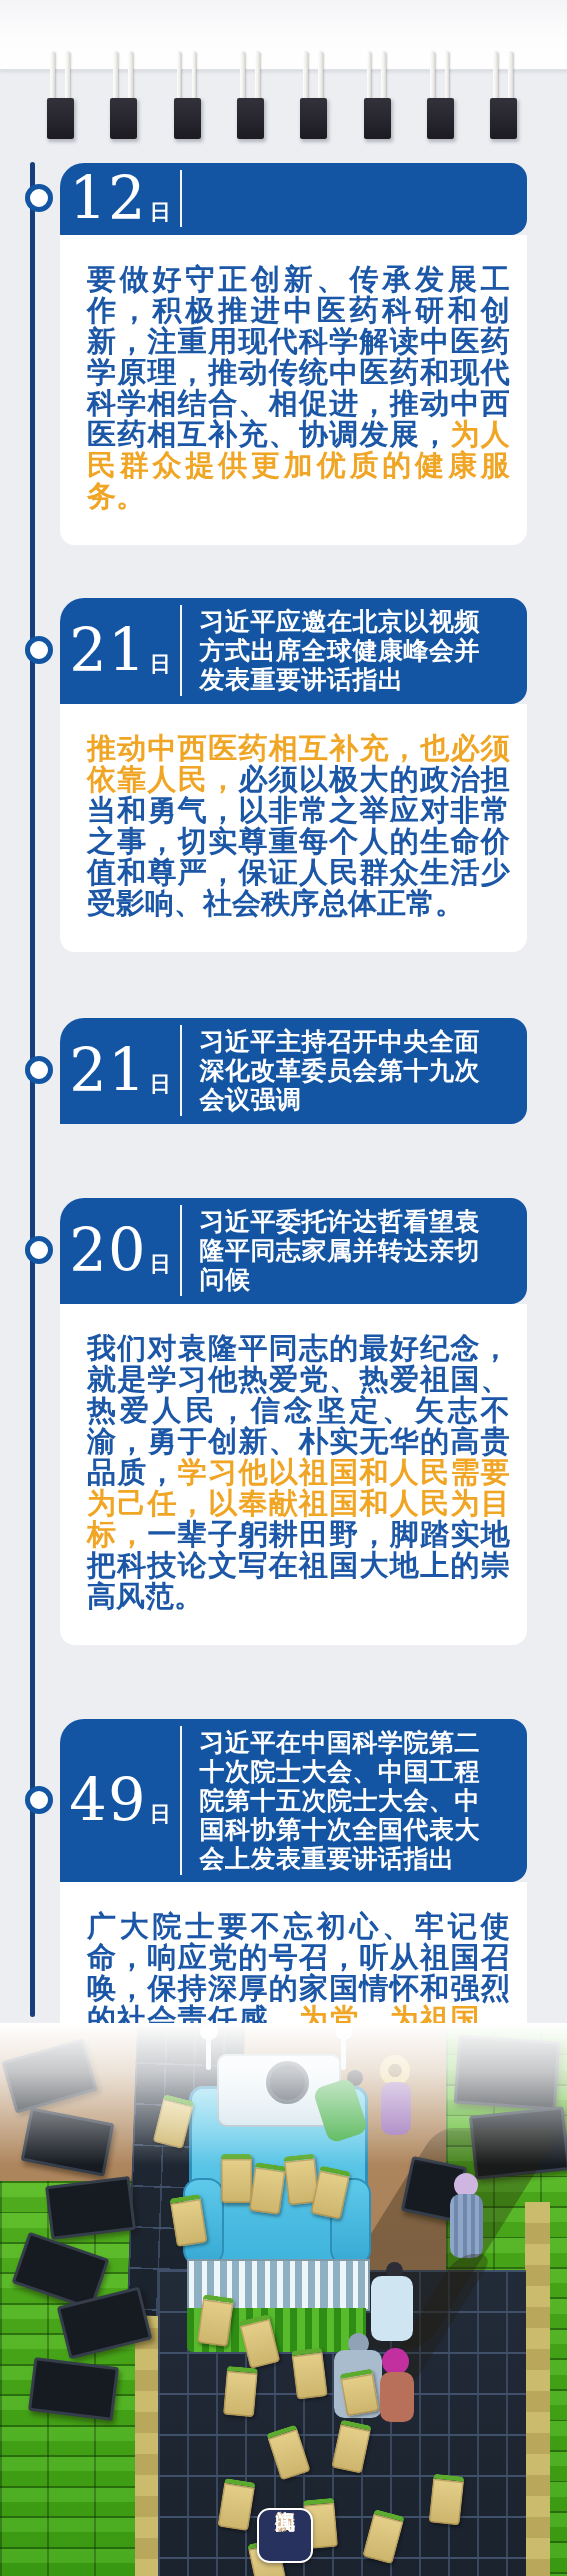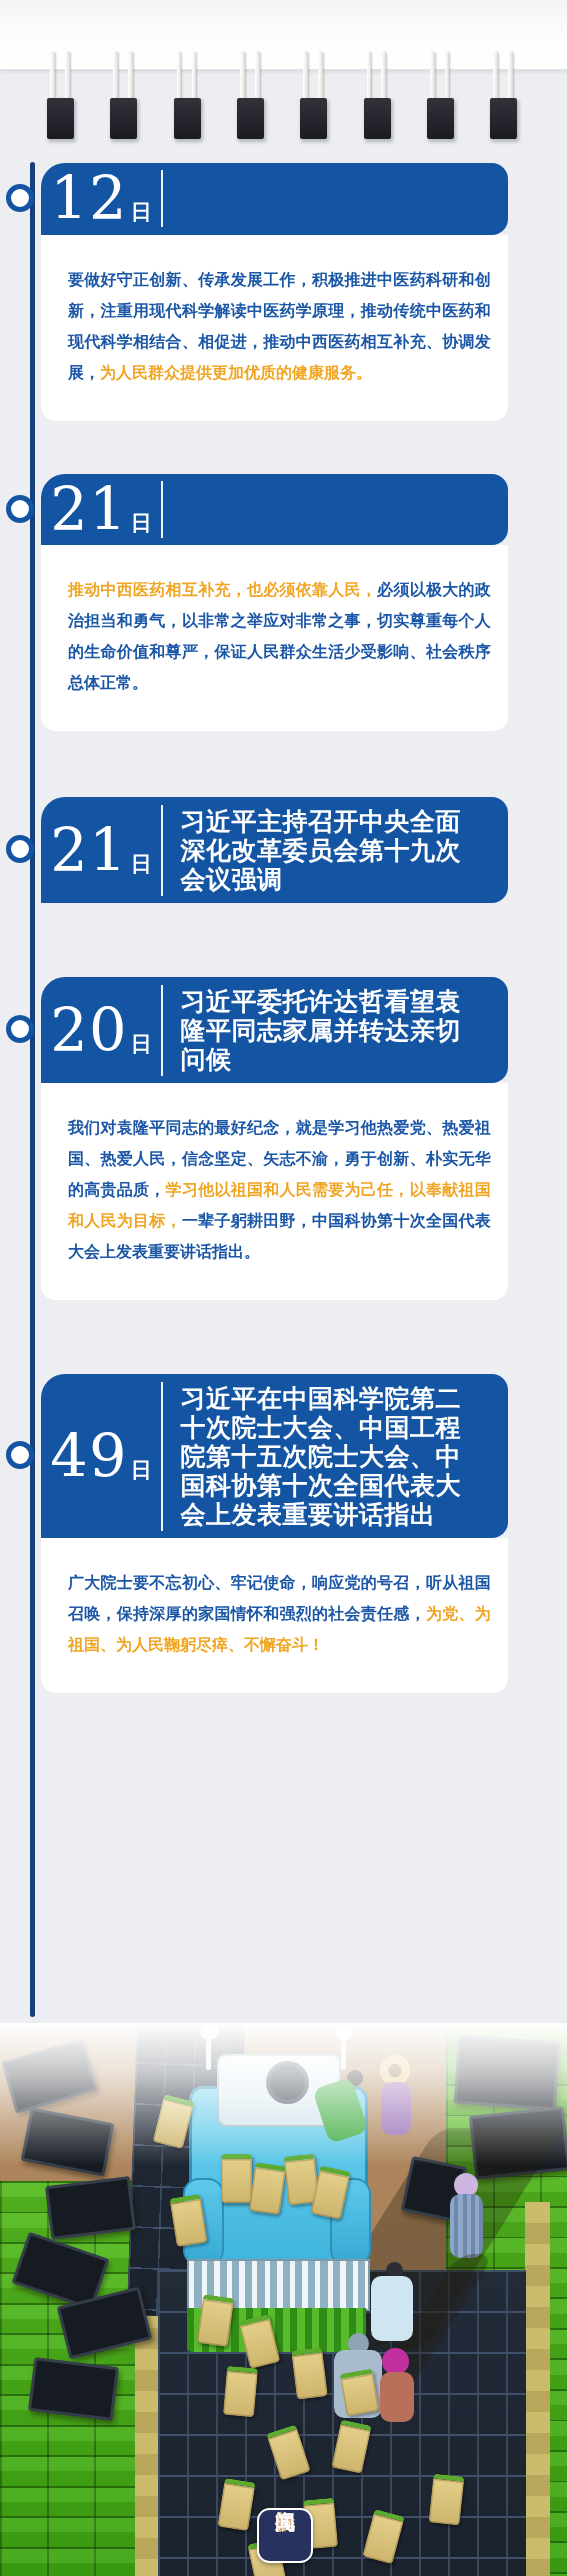--- a/index.html
+++ b/index.html
@@ -11,41 +11,41 @@
     background:linear-gradient(#f4f4f6 0%,#fdfdfe 55%,#ffffff 100%);
     border-bottom:0.5px solid #e0e2e8;box-shadow:0 1.6px 3.2px rgba(40,50,70,.10);}
   .clips{position:absolute;left:46px;top:0;width:475px;height:142px;display:flex;justify-content:space-between;}
   .clip{position:relative;width:32px;height:142px;}
   .clip .pin{position:absolute;top:51px;width:4.7px;height:54px;background:linear-gradient(to right,#ffffff,#efeeea 60%,#d8d6d0);border-radius:2.6px 2.6px 1.1px 1.1px;box-shadow:1.1px 1.1px 1.6px rgba(60,60,70,.25);}
   .clip .pin.l{left:4.2px;} .clip .pin.r{left:19px;}
   .clip .block{position:absolute;left:1.1px;top:98px;width:27px;height:41px;background:linear-gradient(#33313a,#1d1b22);border-radius:2.1px;box-shadow:1.6px 2.6px 3.7px rgba(50,55,70,.30);}
 
   
   .tl-line{position:absolute;left:30px;top:162px;width:5.3px;height:1855px;background:#163F7C;border-radius:3.2px;}
-  .sections{position:absolute;left:41px;top:163px;width:467px;}
+  .sections{position:absolute;left:60px;top:163px;width:467px;}
   .entry{position:relative;}
   .entry.e1{margin-bottom:53px;} .entry.e2{margin-bottom:66px;}
   .entry.e3{margin-bottom:74px;} .entry.e4{margin-bottom:74px;} .entry.e5{margin-bottom:0;}
 
   .hdr{position:relative;display:flex;align-items:center;min-height:69px;padding:6.3px 0;
     background:#1355A3;border-radius:24px 16px 16px 0;box-sizing:border-box;}
   .diamond{position:absolute;left:-12.6px;top:50%;width:17px;height:17px;margin-top:-8.4px;
     background:#1E5AA8;transform:rotate(45deg);z-index:-1;}
   .node{position:absolute;left:-35px;top:50%;width:18px;height:18px;margin-top:-14.7px;
     background:#ffffff;border:5.8px solid #1355A3;border-radius:50%;z-index:2;}
   .date{flex:0 0 120px;display:flex;justify-content:center;align-items:baseline;color:#fff;
     font-family:"DejaVu Serif","Liberation Serif",serif;}
   .date .num{font-size:59px;line-height:1;font-weight:400;letter-spacing:1.1px;}
   .date .suf{font-size:21px;font-weight:700;margin-left:3.2px;}
   .vdiv{align-self:stretch;width:1.6px;background:rgba(255,255,255,.95);margin:1.1px 0;}
   .ttl{flex:1;margin:0;padding:3.2px 22px 3.2px 18px;color:#ffffff;font-size:25px;line-height:29px;font-weight:700;letter-spacing:0.5px;}
 
   .card{background:#FFFFFF;border-radius:0 0 14.7px 14.7px;padding:29px 17.3px 33px 27px;box-sizing:border-box;}
   .body{margin:0;font-family:"DejaVu Serif","Liberation Serif",serif;font-weight:700;
-    font-size:16px;line-height:31px;color:#1B57A6;text-align:justify;}
+    font-size:29px;line-height:31px;color:#1B57A6;text-align:justify;}
   .body span[data-color="blue"]{color:#1B57A6;}
   .body span[data-color="orange"]{color:#F0A524;}
 
   
   .photo{position:absolute;left:0;top:2023px;width:568px;height:553px;overflow:hidden;
     background:linear-gradient(#b68e63,#a9815a 40%,#b08a5e);}
   .photo *{position:absolute;}
   .field{background:
     repeating-linear-gradient(to bottom,rgba(12,48,6,.5) 0 1.6px,rgba(255,255,255,.06) 1.6px 16px,rgba(0,0,0,.08) 16px 30.5px),
     repeating-linear-gradient(to right,rgba(12,48,6,.38) 0 1.6px,transparent 1.6px 47px),
@@ -153,20 +153,21 @@
 
     <section class="entry e2">
       <div class="hdr">
         <span class="diamond"></span>
         <span class="node"></span>
         <div class="date">
           <span class="num">21</span>
           <span class="suf">日</span>
         </div>
         <div class="vdiv"></div>
+        <h2 class="ttl">习近平应邀在北京以视频方式出席全球健康峰会并发表重要讲话指出</h2>
       </div>
       <div class="card">
         <p class="body"><span data-color="orange">推动中西医药相互补充，也必须依靠人民，</span><span data-color="blue">必须以极大的政治担当和勇气，以非常之举应对非常之事，切实尊重每个人的生命价值和尊严，保证人民群众生活少受影响、社会秩序总体正常。</span><span></span></p>
       </div>
     </section>
 
     <section class="entry e3">
       <div class="hdr">
         <span class="diamond"></span>
         <span class="node"></span>
@@ -184,21 +185,21 @@
         <span class="diamond"></span>
         <span class="node"></span>
         <div class="date">
           <span class="num">20</span>
           <span class="suf">日</span>
         </div>
         <div class="vdiv"></div>
         <h2 class="ttl">习近平委托许达哲看望袁隆平同志家属并转达亲切问候</h2>
       </div>
       <div class="card">
-        <p class="body"><span data-color="blue">我们对袁隆平同志的最好纪念，就是学习他热爱党、热爱祖国、热爱人民，信念坚定、矢志不渝，勇于创新、朴实无华的高贵品质，</span><span data-color="orange">学习他以祖国和人民需要为己任，以奉献祖国和人民为目标，</span><span data-color="blue">一辈子躬耕田野，中国科协第十次全国代表大会上发表重要讲话指出。</span></p>
+        <p class="body"><span data-color="blue">我们对袁隆平同志的最好纪念，就是学习他热爱党、热爱祖国、热爱人民，信念坚定、矢志不渝，勇于创新、朴实无华的高贵品质，</span><span data-color="orange">学习他以祖国和人民需要为己任，以奉献祖国和人民为目标，</span><span data-color="blue">一辈子躬耕田野，脚踏实地把科技论文写在祖国大地上的崇高风范。</span></p>
       </div>
     </section>
 
     <section class="entry e5">
       <div class="hdr">
         <span class="diamond"></span>
         <span class="node"></span>
         <div class="date">
           <span class="num">49</span>
           <span class="suf">日</span>

